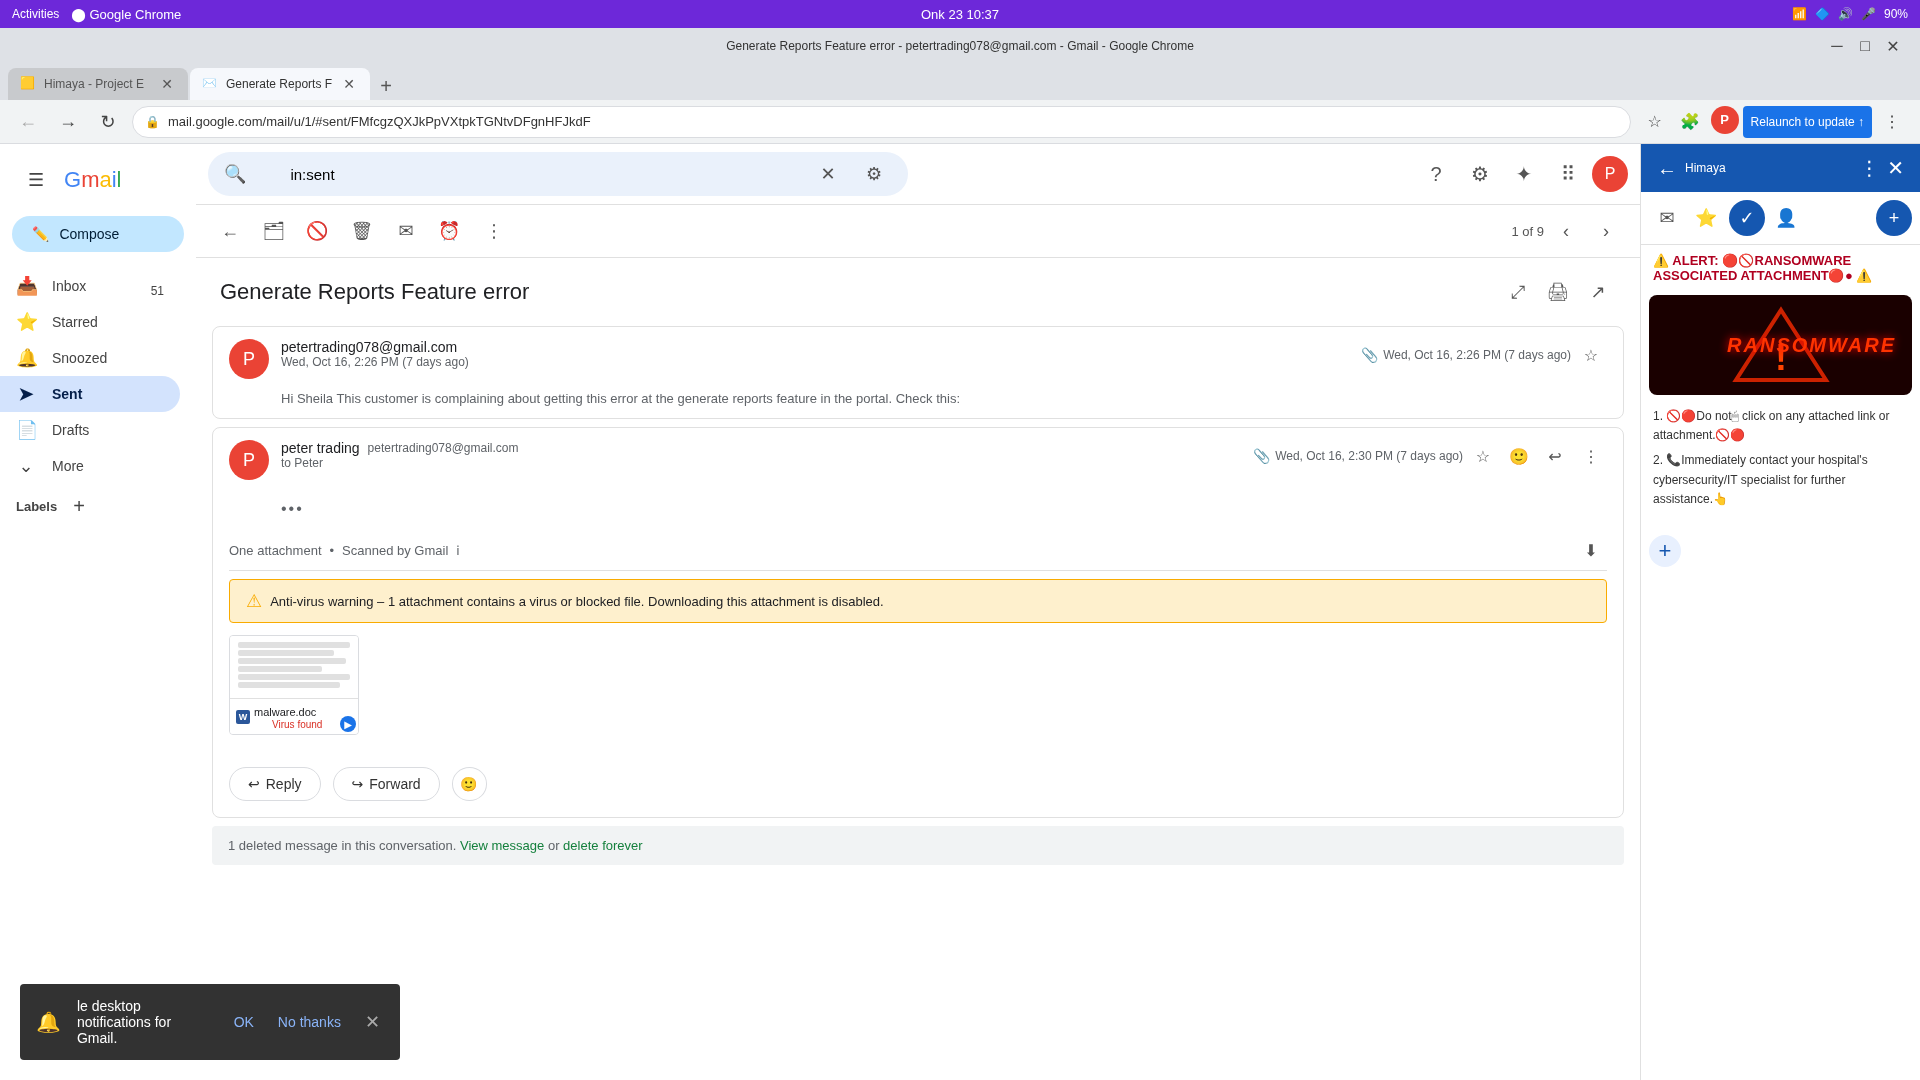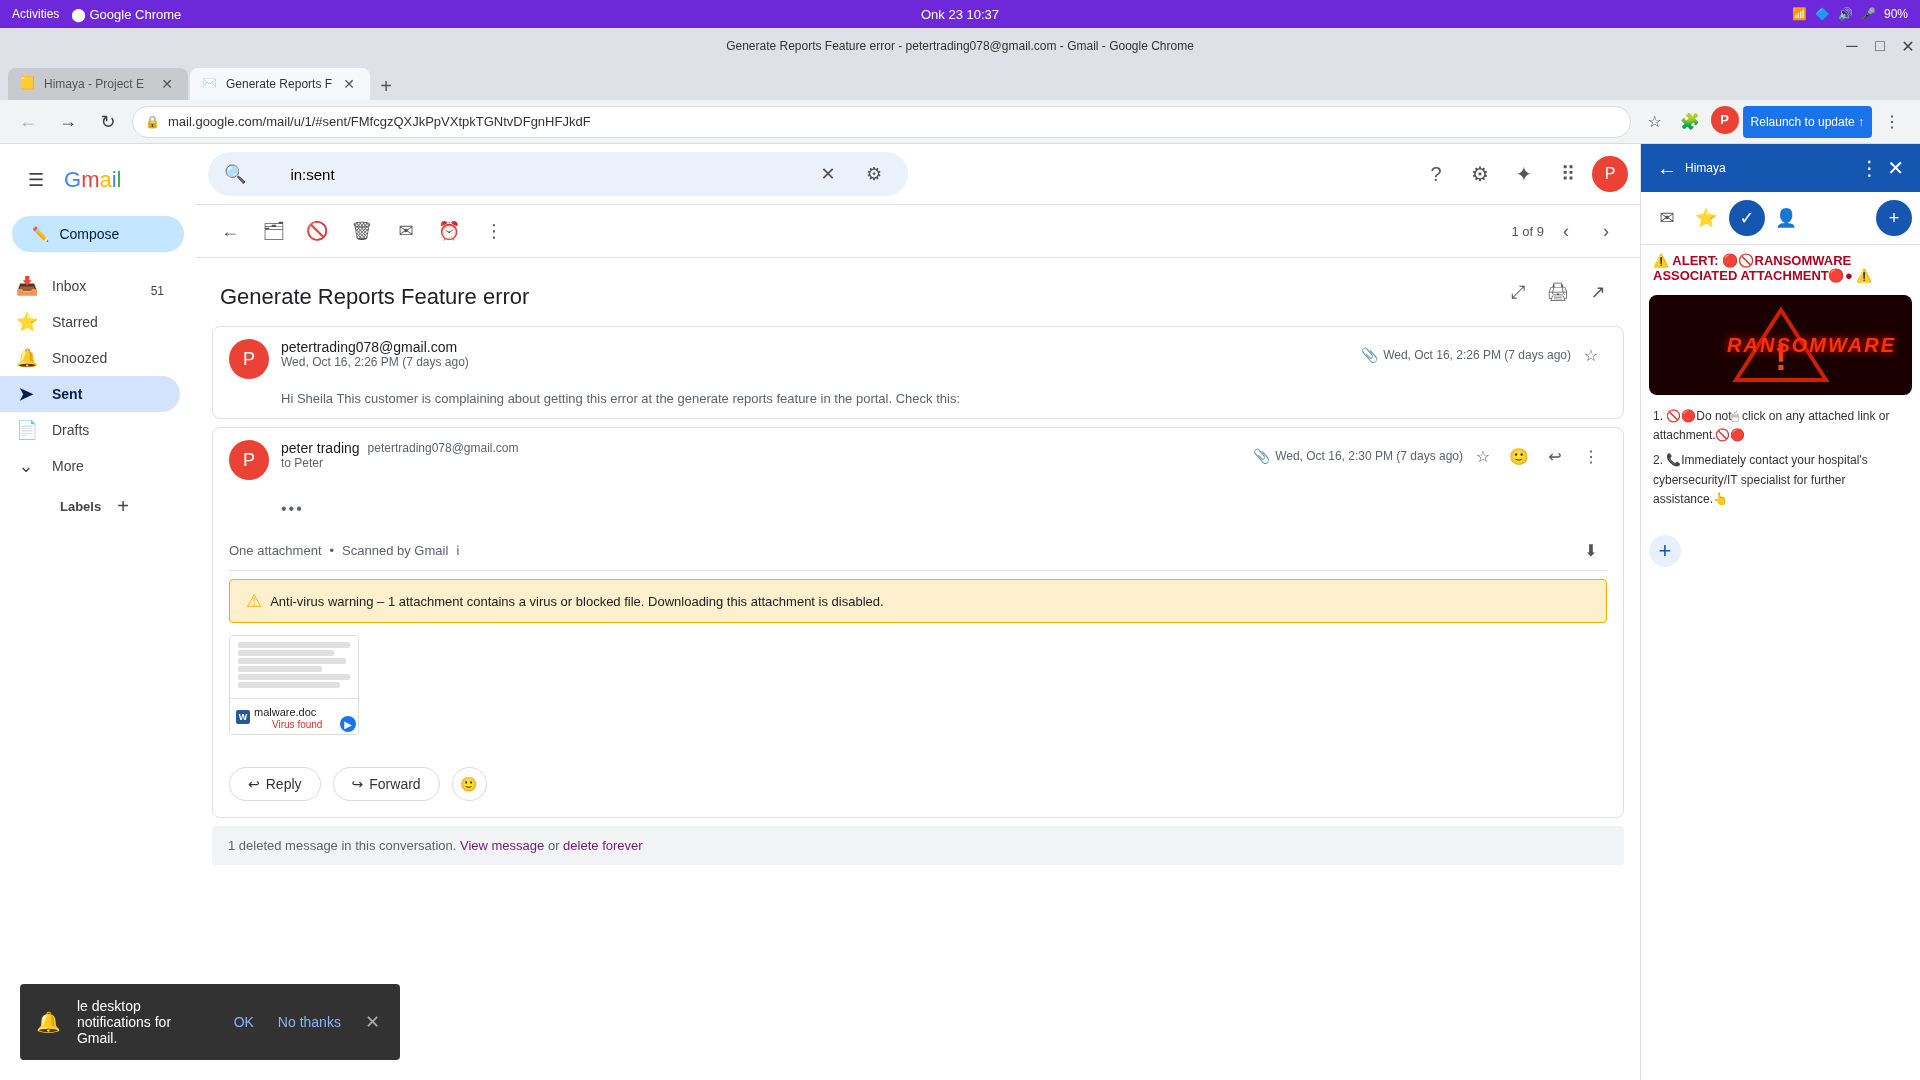--- a/index.html
+++ b/index.html
@@ -19,21 +19,21 @@
     .chrome-os-bar .left { display: flex; gap: 12px; align-items: center; }
     .chrome-os-bar .center { position: absolute; left: 50%; transform: translateX(-50%); font-size: 13px; }
     .chrome-os-bar .right { display: flex; gap: 8px; align-items: center; font-size: 12px; }
 
     
     .chrome-title-bar {
       background: #dee1e6;
       height: 36px;
       display: flex;
       align-items: center;
-      padding: 0 0;
+      padding: 0 15px;
       gap: 8px;
     }
     .window-controls { display: flex; gap: 4px; margin-left: auto; }
     .window-control { width: 24px; height: 24px; border-radius: 4px; border: none; background: transparent; cursor: pointer; display: flex; align-items: center; justify-content: center; font-size: 16px; color: #444; }
 
     
     .tabs-bar {
       background: #dee1e6;
       height: 36px;
       display: flex;
@@ -158,21 +158,20 @@
     .sidebar-item .item-count { font-size: 12px; color: #444; margin-top: 10px; }
 
     .labels-header {
       display: flex;
       align-items: center;
       padding: 8px 16px;
       gap: 8px;
       font-size: 13px;
       font-weight: 600;
       color: #444;
-      margin-left: 44px;
     }
     .add-label-btn { background: none; border: none; cursor: pointer; width: 28px; height: 28px; border-radius: 50%; display: flex; align-items: center; justify-content: center; font-size: 20px; color: #444; }
 
     
     .gmail-main {
       flex: 1;
       display: flex;
       flex-direction: column;
       overflow: hidden;
     }
@@ -226,21 +225,21 @@
     .toolbar-spacer { flex: 1; }
     .page-nav { display: flex; align-items: center; gap: 4px; font-size: 13px; color: #555; }
 
     
     .email-subject {
       padding: 16px 24px 8px 24px;
       font-size: 22px;
       font-weight: 500;
       color: #202124;
       display: flex;
-      align-items: flex-end;
+      align-items: center;
       gap: 8px;
     }
     .subject-actions { margin-left: auto; display: flex; gap: 4px; }
     .subject-icon-btn { background: none; border: none; cursor: pointer; width: 36px; height: 36px; border-radius: 50%; display: flex; align-items: center; justify-content: center; font-size: 18px; color: #555; }
 
     
     .email-message {
       margin: 8px 16px;
       border: 1px solid #e0e0e0;
       border-radius: 8px;
@@ -383,21 +382,21 @@
 
     
     .deleted-notice {
       margin: 8px 16px;
       padding: 12px 16px;
       background: #f1f3f4;
       border-radius: 4px;
       font-size: 13px;
       color: #5f6368;
     }
-    .deleted-notice a { color: #701a75; text-decoration: none; }
+    .deleted-notice a { color: #15803d; text-decoration: none; }
 
     
     .notification-bar {
       position: fixed;
       bottom: 20px;
       left: 20px;
       background: #323232;
       color: #fff;
       border-radius: 4px;
       padding: 14px 16px;

